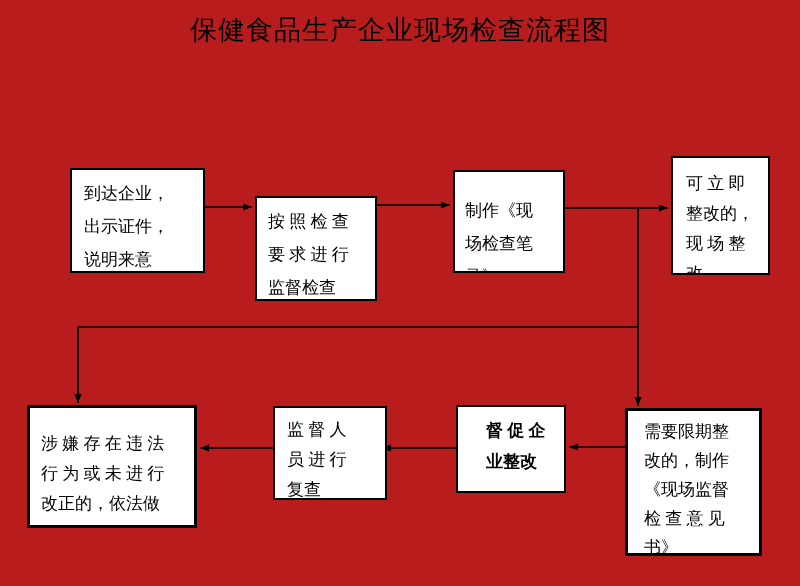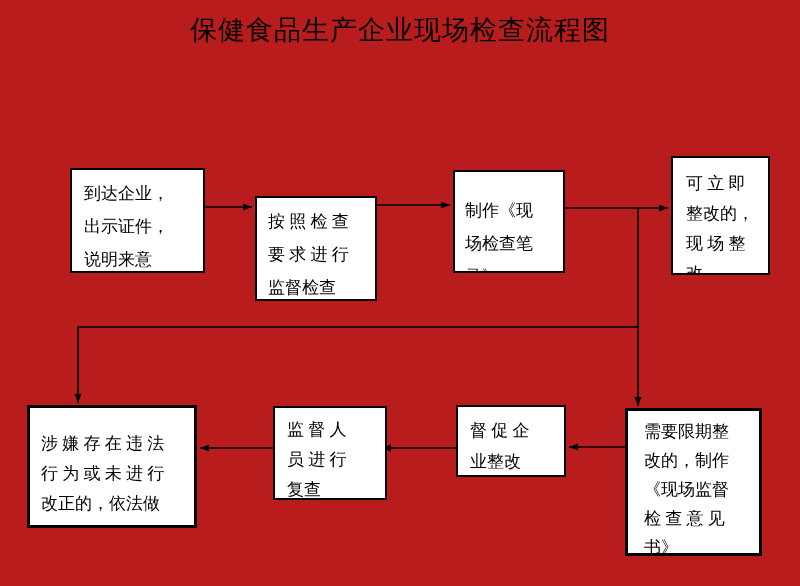--- a/index.html
+++ b/index.html
@@ -36,21 +36,21 @@
     white-space: pre-line;
     overflow: hidden;
   }
   
   .n1 { left: 70px;  top: 168px; width: 135px; height: 105px; padding: 7px 4px 0 12px; }
   .n2 { left: 255px; top: 168px; width: 122px; height: 105px; padding: 7px 4px 0 11px; margin-top: 28px; }
   .n3 { left: 453px; top: 170px; width: 112px; height: 103px; padding: 22px 3px 0 10px; }
   .n4 { left: 671px; top: 156px; width: 99px;  height: 119px; padding: 11px 3px 0 13px; line-height: 30px; }
   
   .n5 { left: 625px; top: 408px; width: 137px; height: 148px; padding: 6px 3px 0 16px; line-height: 29px; border-width: 3px; }
-  .n6 { left: 456px; top: 405px; width: 110px; height: 72px;  padding: 8px 4px 0 12px; line-height: 31px; border-width: 2px; }
+  .n6 { left: 456px; top: 405px; width: 110px; height: 88px;  padding: 8px 4px 0 28px; line-height: 31px; border-width: 2px; font-weight: bold; }
   .n7 { left: 273px; top: 406px; width: 114px; height: 94px;  padding: 7px 4px 0 12px; line-height: 30px; border-width: 2px; }
   .n8 { left: 27px;  top: 405px; width: 170px; height: 123px; padding: 21px 3px 0 11px; line-height: 30px; border-width: 3px; }
   svg.wires {
     position: absolute;
     left: 0;
     top: 0;
     pointer-events: none;
   }
   svg.wires path, svg.wires polyline {
     fill: none;

